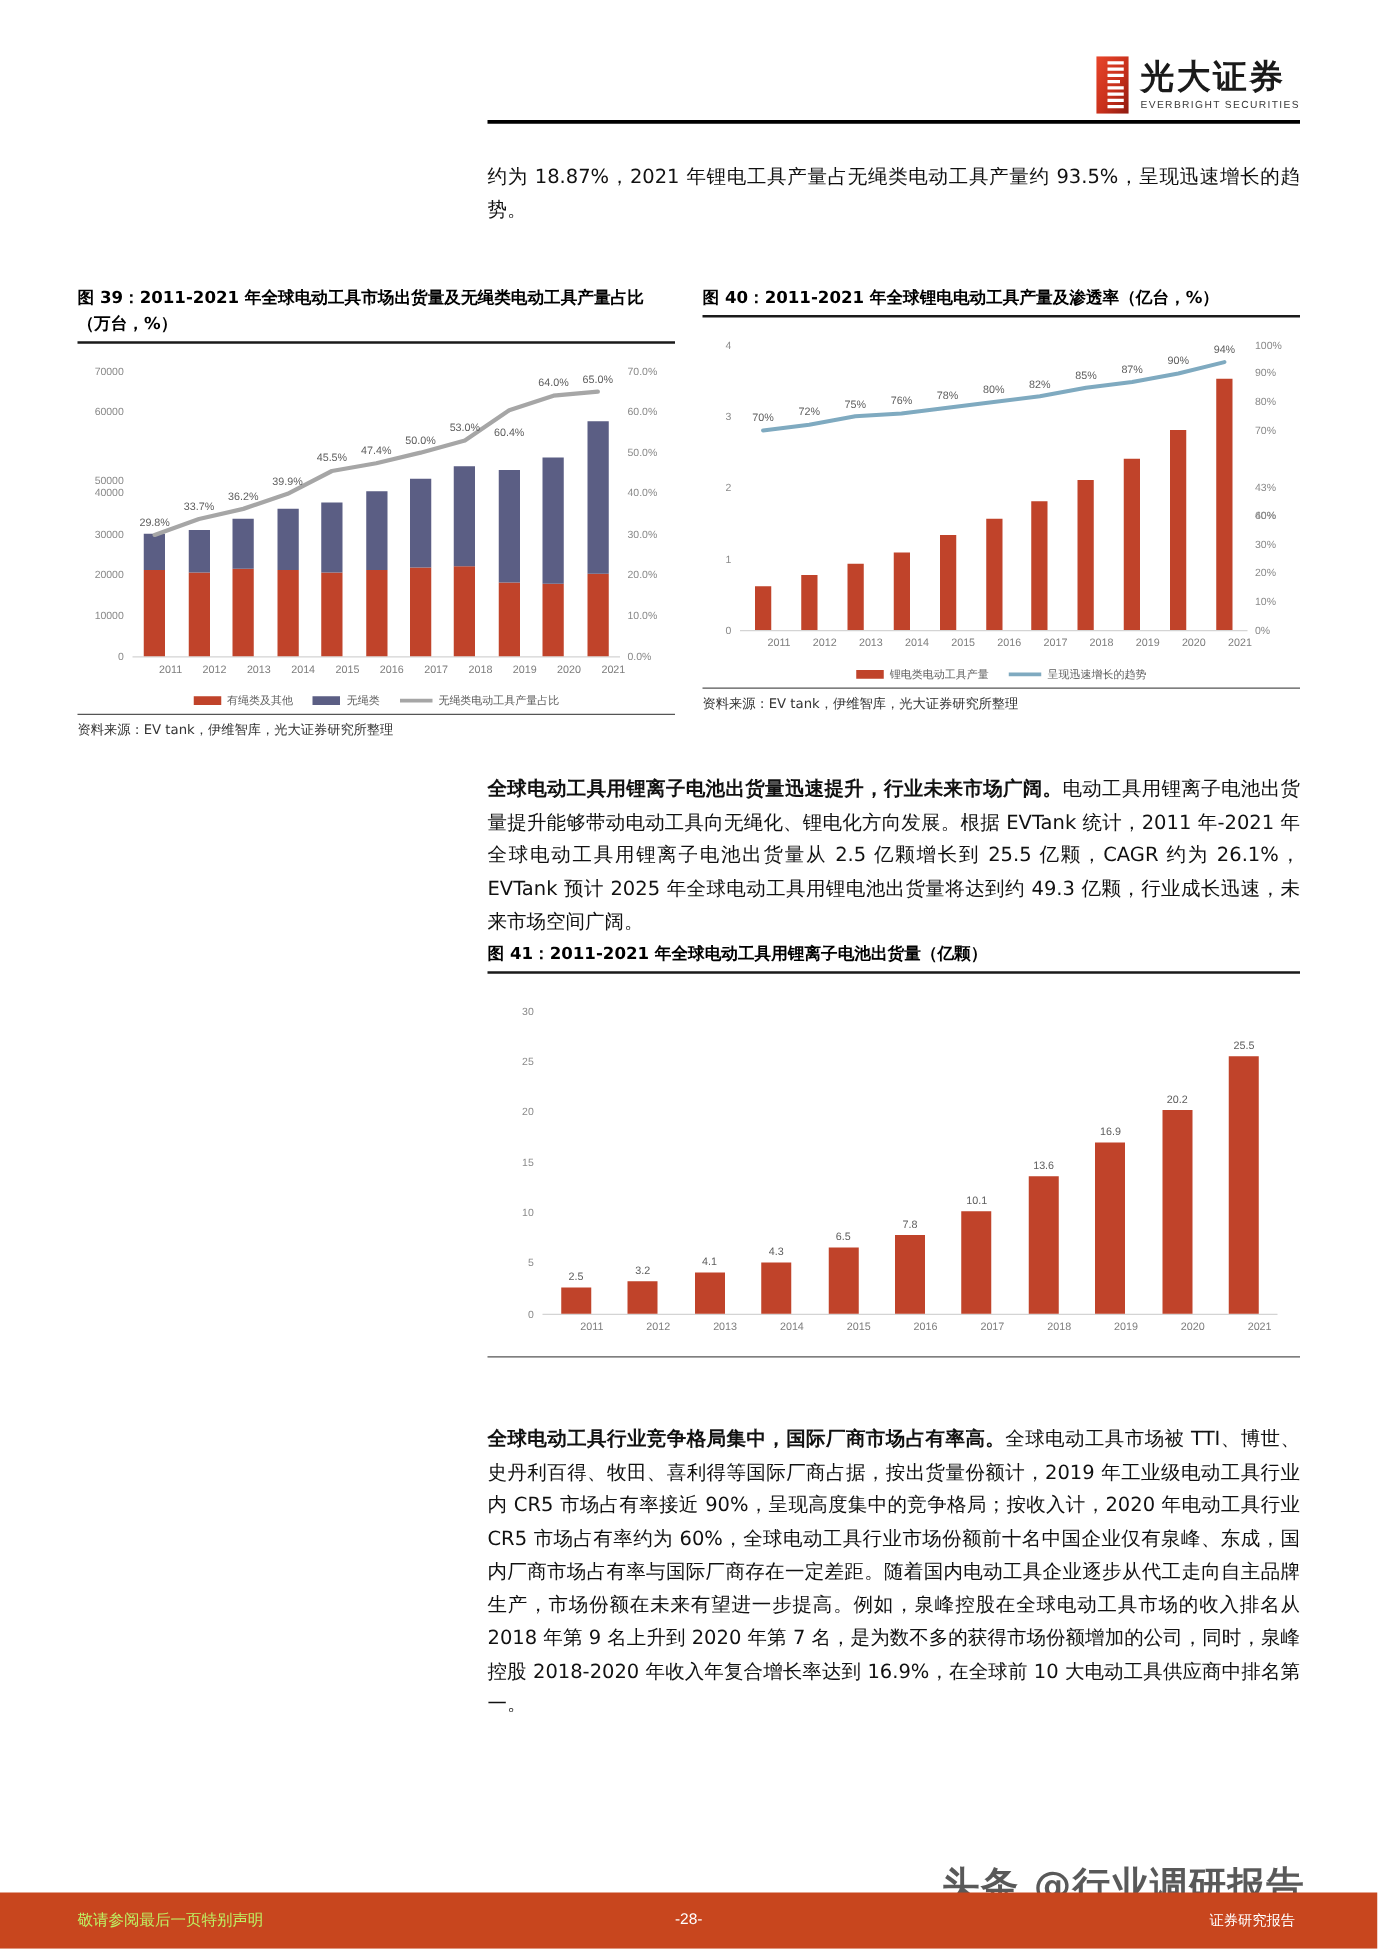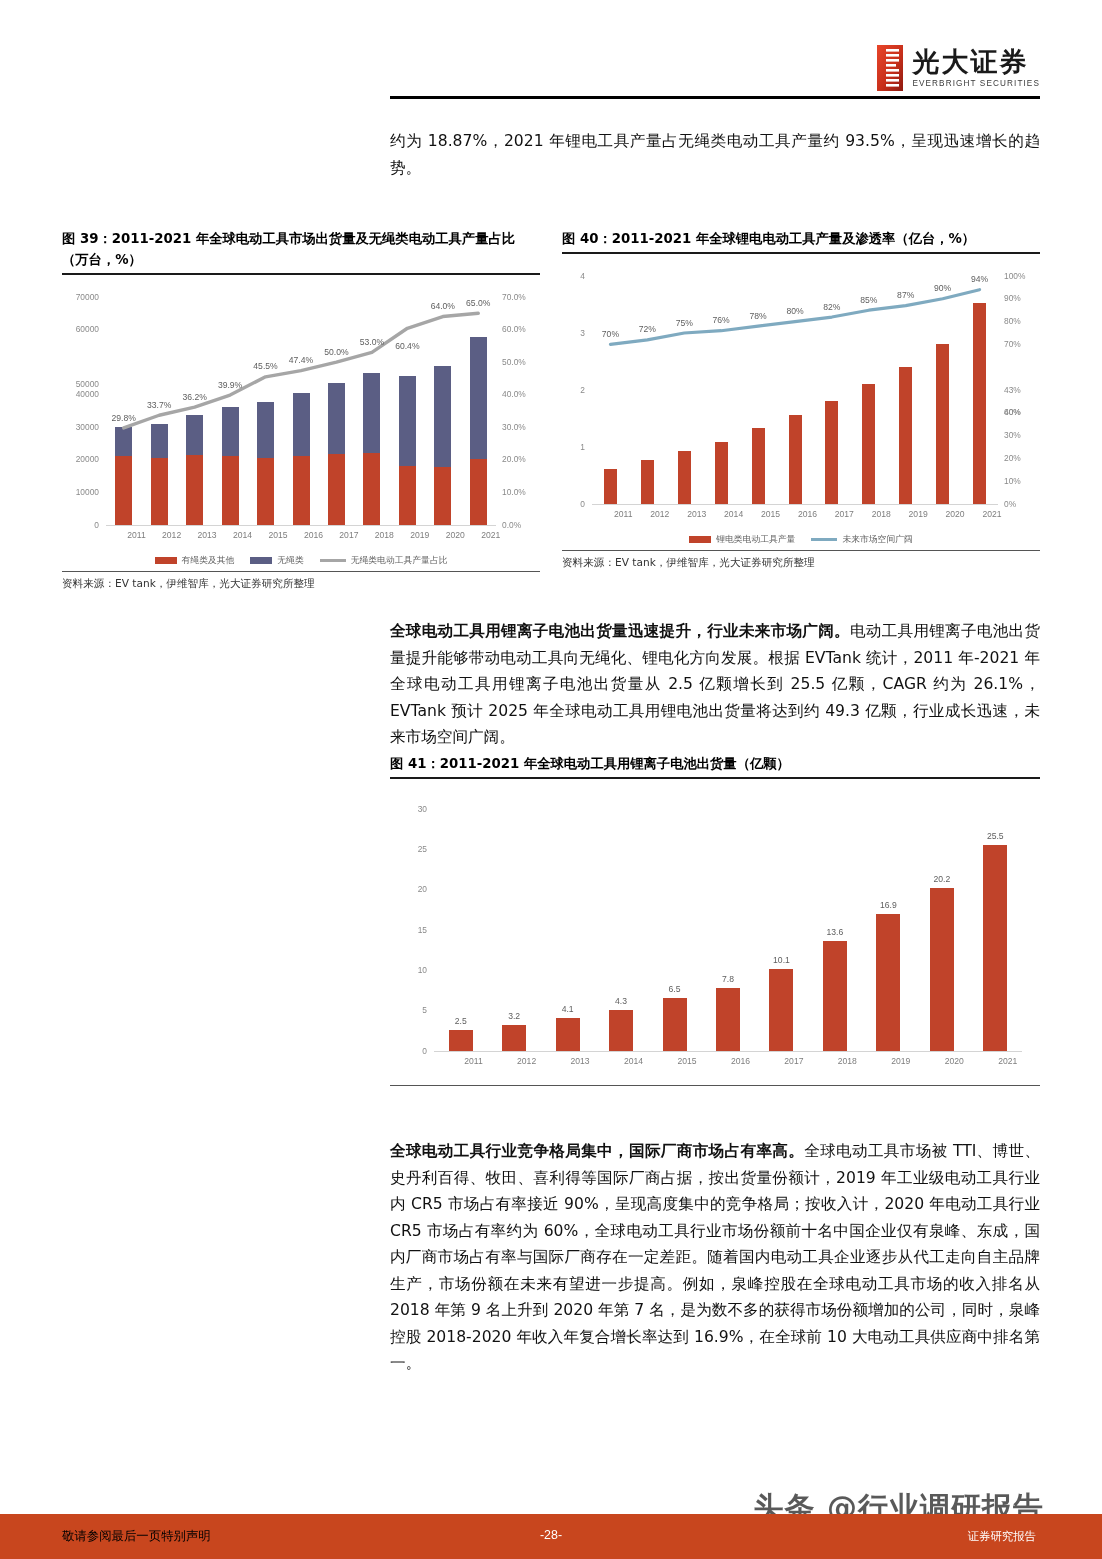--- a/index.html
+++ b/index.html
@@ -68,21 +68,21 @@
   .lg-item { display: flex; align-items: center; font-size: 8.8px; color: #5e5e5e; white-space: nowrap;
              font-family: "DejaVu Sans", sans-serif; }
   .lg-swatch { width: 22px; height: 7px; margin-right: 5px; }
   .lg-line { width: 26px; height: 3.4px; margin-right: 5px; }
 
   
   .footer {
     position: absolute; left: 0; bottom: 0; width: 1102px; height: 45px;
     background: #C8461E;
   }
-  .footer-left { position: absolute; left: 62px; top: 14px; font-size: 12.4px; color: #000000;
+  .footer-left { position: absolute; left: 62px; top: 14px; font-size: 12.4px; color: #bef264;
                  font-family: "DejaVu Sans", sans-serif; }
   .footer-center { position: absolute; left: 0; right: 0; top: 14px; text-align: center; font-size: 12.4px; color: #fff;
                    font-family: "Liberation Sans", sans-serif; }
   .footer-right { position: absolute; right: 66px; top: 15px; font-size: 11.4px; color: #fff;
                   font-family: "DejaVu Sans", sans-serif; }
   .watermark {
     position: absolute; right: 58px; bottom: 30px;
     font-size: 30px; font-weight: bold; color: rgba(25,25,25,0.72);
     letter-spacing: 1px; white-space: nowrap;
     font-family: "DejaVu Sans", sans-serif;
@@ -269,21 +269,21 @@
       <div class="dlabel" style="left:319.7272727272727px; top:30.640000000000015px; width:48px;">87%</div>
       <div class="dlabel" style="left:356.63636363636357px; top:23.799999999999983px; width:48px;">90%</div>
       <div class="dlabel" style="left:393.5454545454545px; top:14.680000000000007px; width:48px;">94%</div>
       <div class="legend" style="left:0; top:274px;">
         <div class="lg-item">
           <div class="lg-swatch" style="background:#C0432A;"></div>
           <div>锂电类电动工具产量</div>
         </div>
         <div class="lg-item">
           <div class="lg-line" style="background:#7FAAC0;"></div>
-          <div>未来市场空间广阔</div>
+          <div>呈现迅速增长的趋势</div>
         </div>
       </div>
     </div>
   <div class="fig-src-rule"></div>
   <div class="fig-src">资料来源：EV tank，伊维智库，光大证券研究所整理</div>
 </div>
 
 <div class="para" style="left:390px; top:618px; width:650px;">
   <b>全球电动工具用锂离子电池出货量迅速提升，行业未来市场广阔。</b><span>电动工具用锂离子电池出货量提升能够带动电动工具向无绳化、锂电化方向发展。根据 EVTank 统计，2011 年-2021 年全球电动工具用锂离子电池出货量从 2.5 亿颗增长到 25.5 亿颗，CAGR 约为 26.1%，EVTank 预计 2025 年全球电动工具用锂电池出货量将达到约 49.3 亿颗，行业成长迅速，未来市场空间广阔。</span>
 </div>

